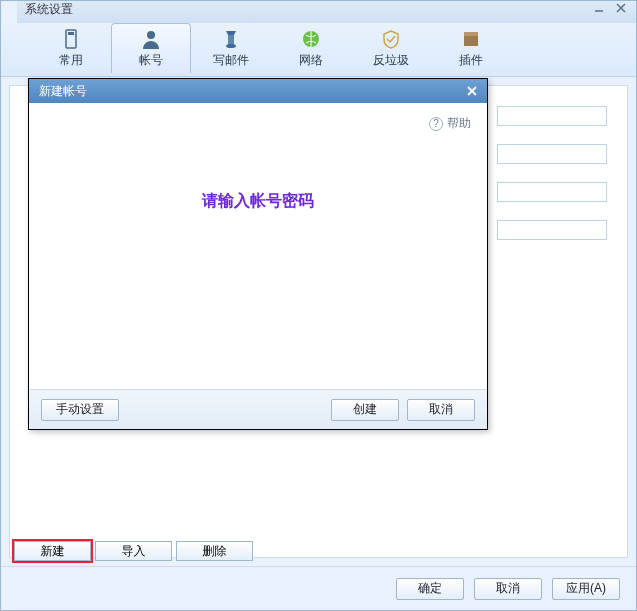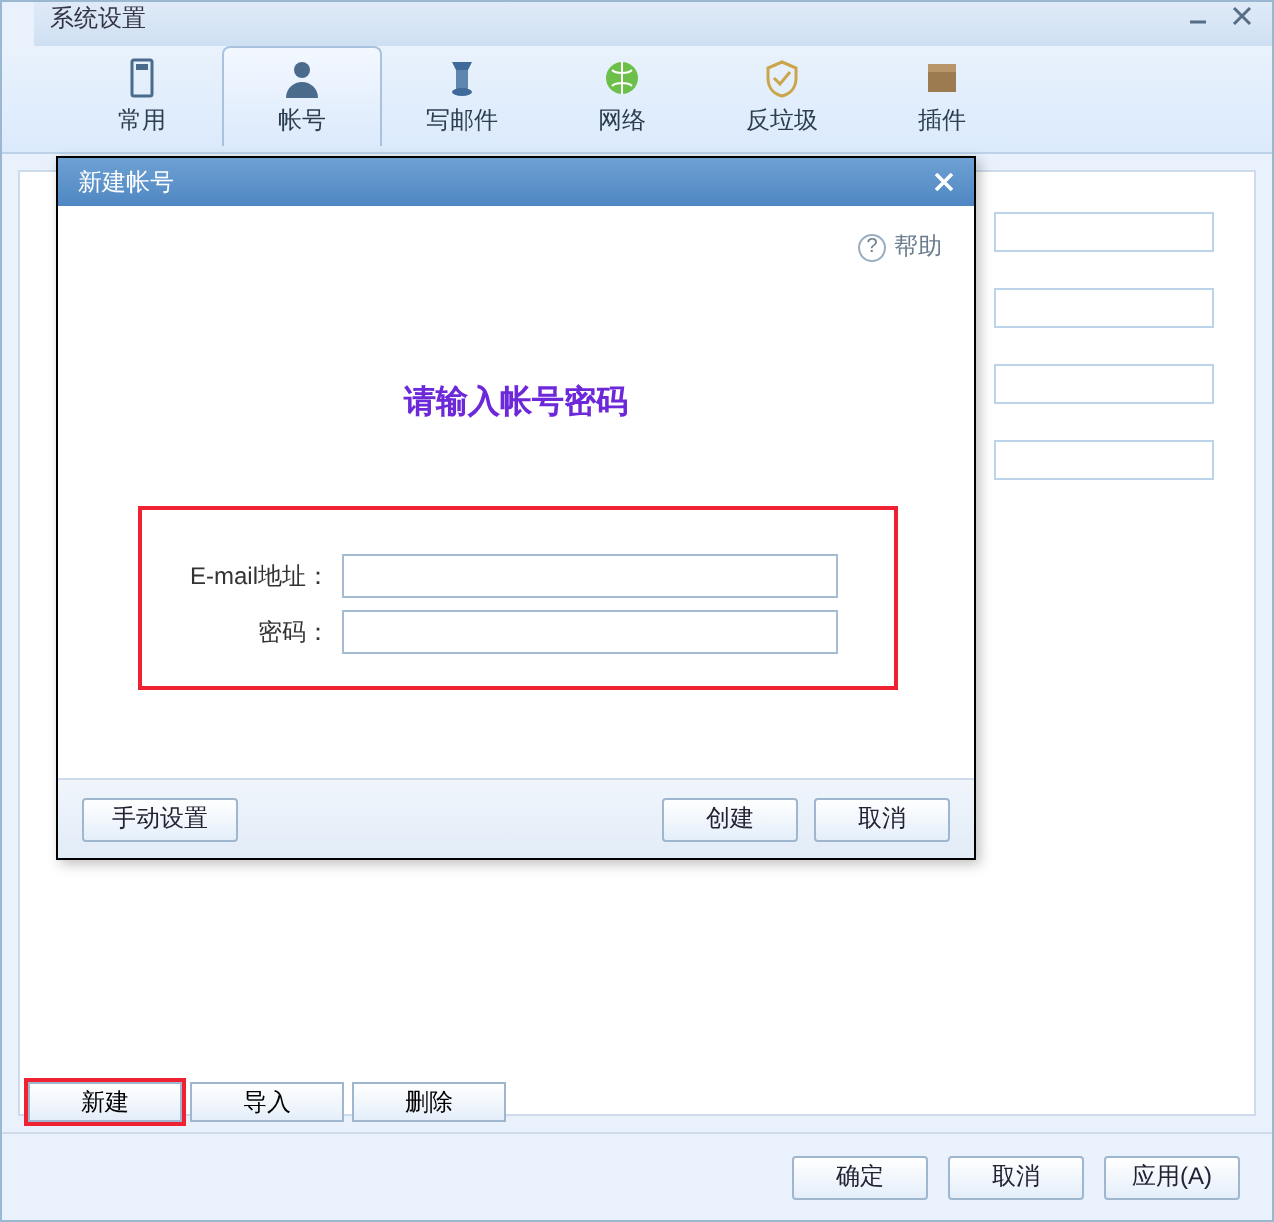--- a/index.html
+++ b/index.html
@@ -195,30 +195,20 @@
   </div>
 
   <div class="dialog-body">
     <div class="help">
       <span class="help-icon">?</span>
       <span>帮助</span>
     </div>
 
     <div class="dialog-heading">请输入帐号密码</div>
 
-    <div class="cred-box">
-      <div class="field-row">
-        <span class="field-label">E-mail地址：</span>
-        <input class="field-input" type="text" value="" style="">
-      </div>
-      <div class="field-row">
-        <span class="field-label">密码：</span>
-        <input class="field-input" type="password" value="" style="">
-      </div>
-    </div>
   </div>
 
   <div class="dialog-footer">
     <div class="btn" style="min-width:78px">手动设置</div>
     <span class="spacer"></span>
     <div class="btn">创建</div>
     <div class="btn">取消</div>
   </div>
 </div>
 

